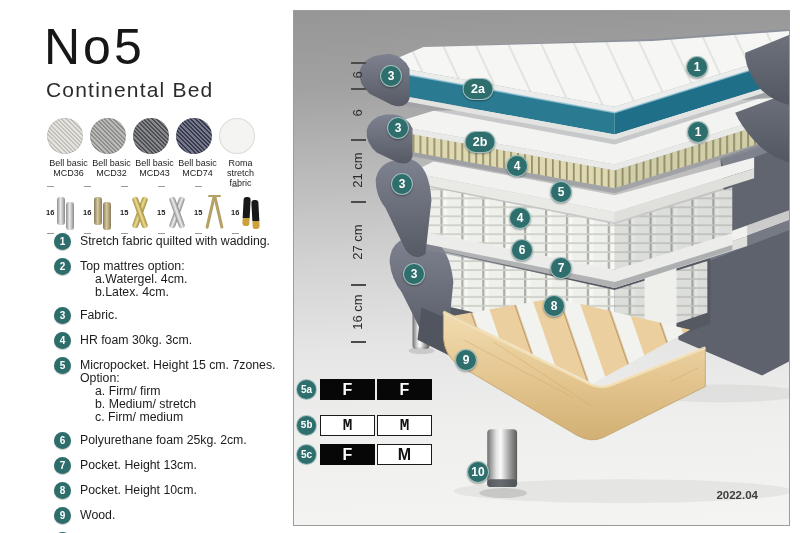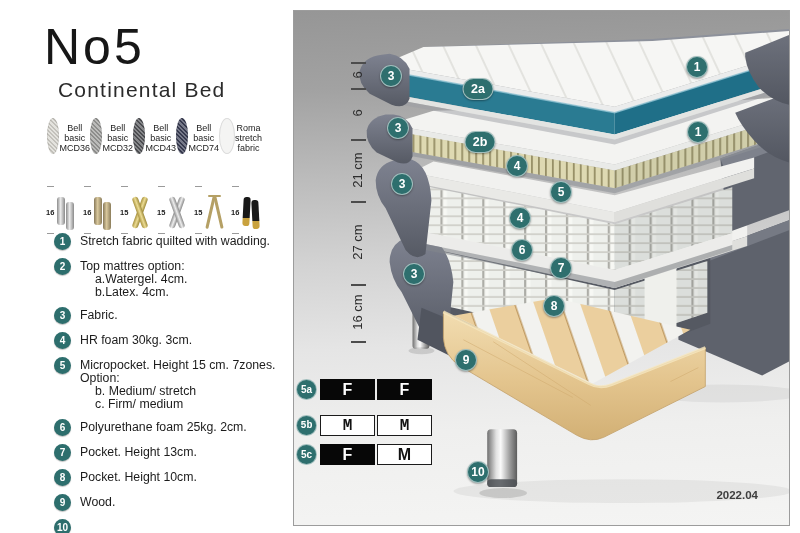--- a/index.html
+++ b/index.html
@@ -3,24 +3,24 @@
 <meta charset="utf-8">
 <style>
   html,body{margin:0;padding:0;background:#fff;}
   body{width:800px;height:533px;position:relative;overflow:hidden;
        font-family:"Liberation Sans",sans-serif;color:#1c1c1c;}
 
   
   .title{position:absolute;left:44px;top:18px;font-size:50px;font-weight:200;
          letter-spacing:3px;color:#171717;}
   .subtitle{position:absolute;left:46px;top:78px;font-size:21px;font-weight:300;
-            letter-spacing:1.2px;color:#2b2b2b;margin-left:12px;}
+            letter-spacing:1.2px;color:#2b2b2b;}
 
   .swatches{position:absolute;left:47px;top:118px;display:flex;}
-  .swatch{width:43px;display:flex;flex-direction:row;align-items:center;}
+  .swatch{width:43px;display:flex;flex-direction:column;}
   .swatch-circle{width:36px;height:36px;border-radius:50%;
      box-shadow:inset 0 0 0 1px rgba(0,0,0,.08);}
   .swatch-label{margin-top:4px;font-size:9px;line-height:10px;text-align:center;color:#222;}
 
   .legs{position:absolute;left:46px;top:185px;display:flex;height:50px;}
   .leg-cell{position:relative;width:37px;display:flex;align-items:center;padding-top:5px;}
   .leg-cell::before,.leg-cell::after{content:"";position:absolute;left:1px;width:7px;height:1px;background:#9a9a9a;}
   .leg-cell::before{top:1px;} .leg-cell::after{bottom:1px;}
   .leg-num{font-size:7.5px;font-weight:bold;color:#222;width:9px;}
   .leg-glyph{position:relative;width:24px;height:36px;}
@@ -186,20 +186,21 @@
     <div class="item">
       <div class="item-num">4</div>
       <div class="item-lines">
         <div>HR foam 30kg. 3cm.</div>
       </div>
     </div>
     <div class="item">
       <div class="item-num">5</div>
       <div class="item-lines">
         <div>Micropocket. Height 15 cm. 7zones. Option:</div>
+        <div class="indent">a. Firm/ firm</div>
         <div class="indent">b. Medium/ stretch</div>
         <div class="indent">c. Firm/ medium</div>
       </div>
     </div>
     <div class="item">
       <div class="item-num">6</div>
       <div class="item-lines">
         <div>Polyurethane foam 25kg. 2cm.</div>
       </div>
     </div>

